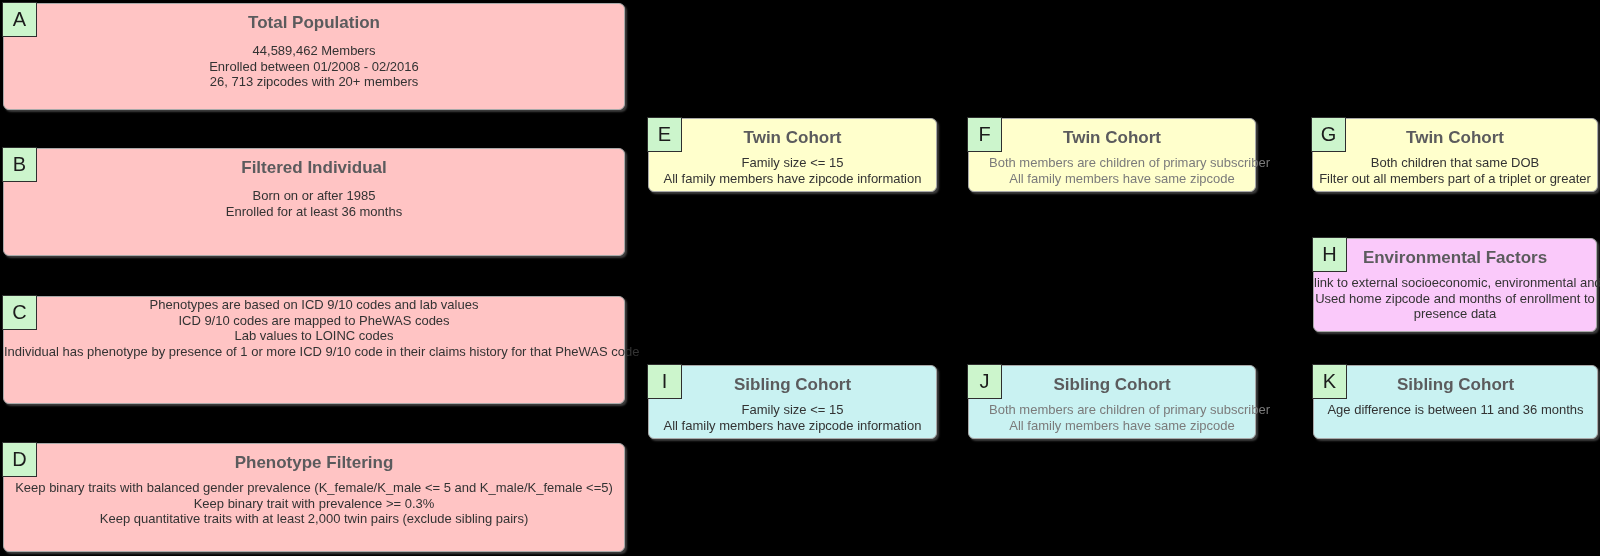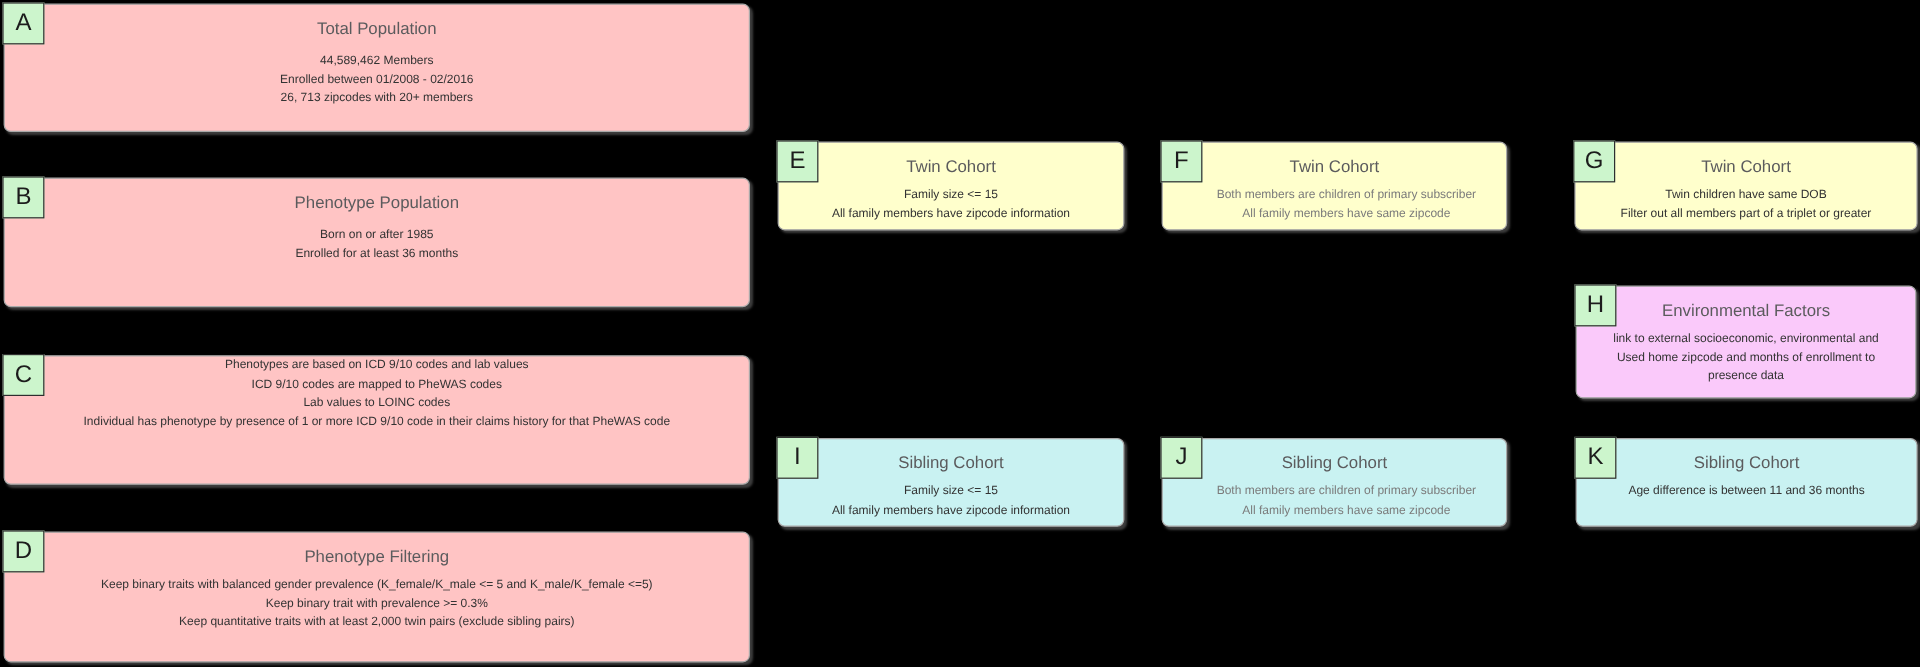--- a/index.html
+++ b/index.html
@@ -37,30 +37,30 @@
     height: 33px;
     background: var(--label_green, #ccf5cc);
     border: 1.5px solid var(--label_border, #2e2e2e);
     display: flex;
     align-items: center;
     justify-content: center;
     font-size: 20px;
     color: #1c1c1c;
   }
   .title {
-    font-weight: normal;
-    font-size: 14px;
+    font-weight: bold;
+    font-size: 17px;
     line-height: 16px;
     color: var(--title_text, #5b5b5d);
     padding-top: 11px;
     margin-bottom: 9px;
   }
   .tall .title { margin-bottom: 12px; }
   .line {
-    font-size: 10px;
+    font-size: 13px;
     line-height: 15.5px;
     color: var(--body_text, #333333);
     white-space: nowrap;
   }
   .muted .line { color: var(--muted_text, #7b7b7b); margin-left: 20px; }
 </style>
 </head>
 <body>
 
 <div class="canvas">
@@ -68,21 +68,21 @@
   <div class="box pink tall" style="left:3px; top:3px; width:622px; height:107px;">
     <div class="tag">A</div>
     <div class="title">Total Population</div>
     <div class="line">44,589,462 Members</div>
     <div class="line">Enrolled between 01/2008 - 02/2016</div>
     <div class="line">26, 713 zipcodes with 20+ members</div>
   </div>
 
   <div class="box pink tall" style="left:3px; top:148px; width:622px; height:108px;">
     <div class="tag">B</div>
-    <div class="title">Phenotype Population</div>
+    <div class="title">Filtered Individual</div>
     <div class="line">Born on or after 1985</div>
     <div class="line">Enrolled for at least 36 months</div>
   </div>
 
   <div class="box pink" style="left:3px; top:296px; width:622px; height:108px;">
     <div class="tag">C</div>
     <div class="line">Phenotypes are based on ICD 9/10 codes and lab values</div>
     <div class="line">ICD 9/10 codes are mapped to PheWAS codes</div>
     <div class="line">Lab values to LOINC codes</div>
     <div class="line">Individual has phenotype by presence of 1 or more ICD 9/10 code in their claims history for that PheWAS code</div>
@@ -106,21 +106,21 @@
   <div class="box yellow muted" style="left:968px; top:118px; width:288px; height:74px;">
     <div class="tag">F</div>
     <div class="title">Twin Cohort</div>
     <div class="line">Both members are children of primary subscriber</div>
     <div class="line">All family members have same zipcode</div>
   </div>
 
   <div class="box yellow" style="left:1312px; top:118px; width:286px; height:74px;">
     <div class="tag">G</div>
     <div class="title">Twin Cohort</div>
-    <div class="line">Twin children have same DOB</div>
+    <div class="line">Both children that same DOB</div>
     <div class="line">Filter out all members part of a triplet or greater</div>
   </div>
 
   <div class="box magenta" style="left:1313px; top:238px; width:284px; height:94px;">
     <div class="tag">H</div>
     <div class="title">Environmental Factors</div>
     <div class="line">link to external socioeconomic, environmental and</div>
     <div class="line">Used home zipcode and months of enrollment to</div>
     <div class="line">presence data</div>
   </div>

